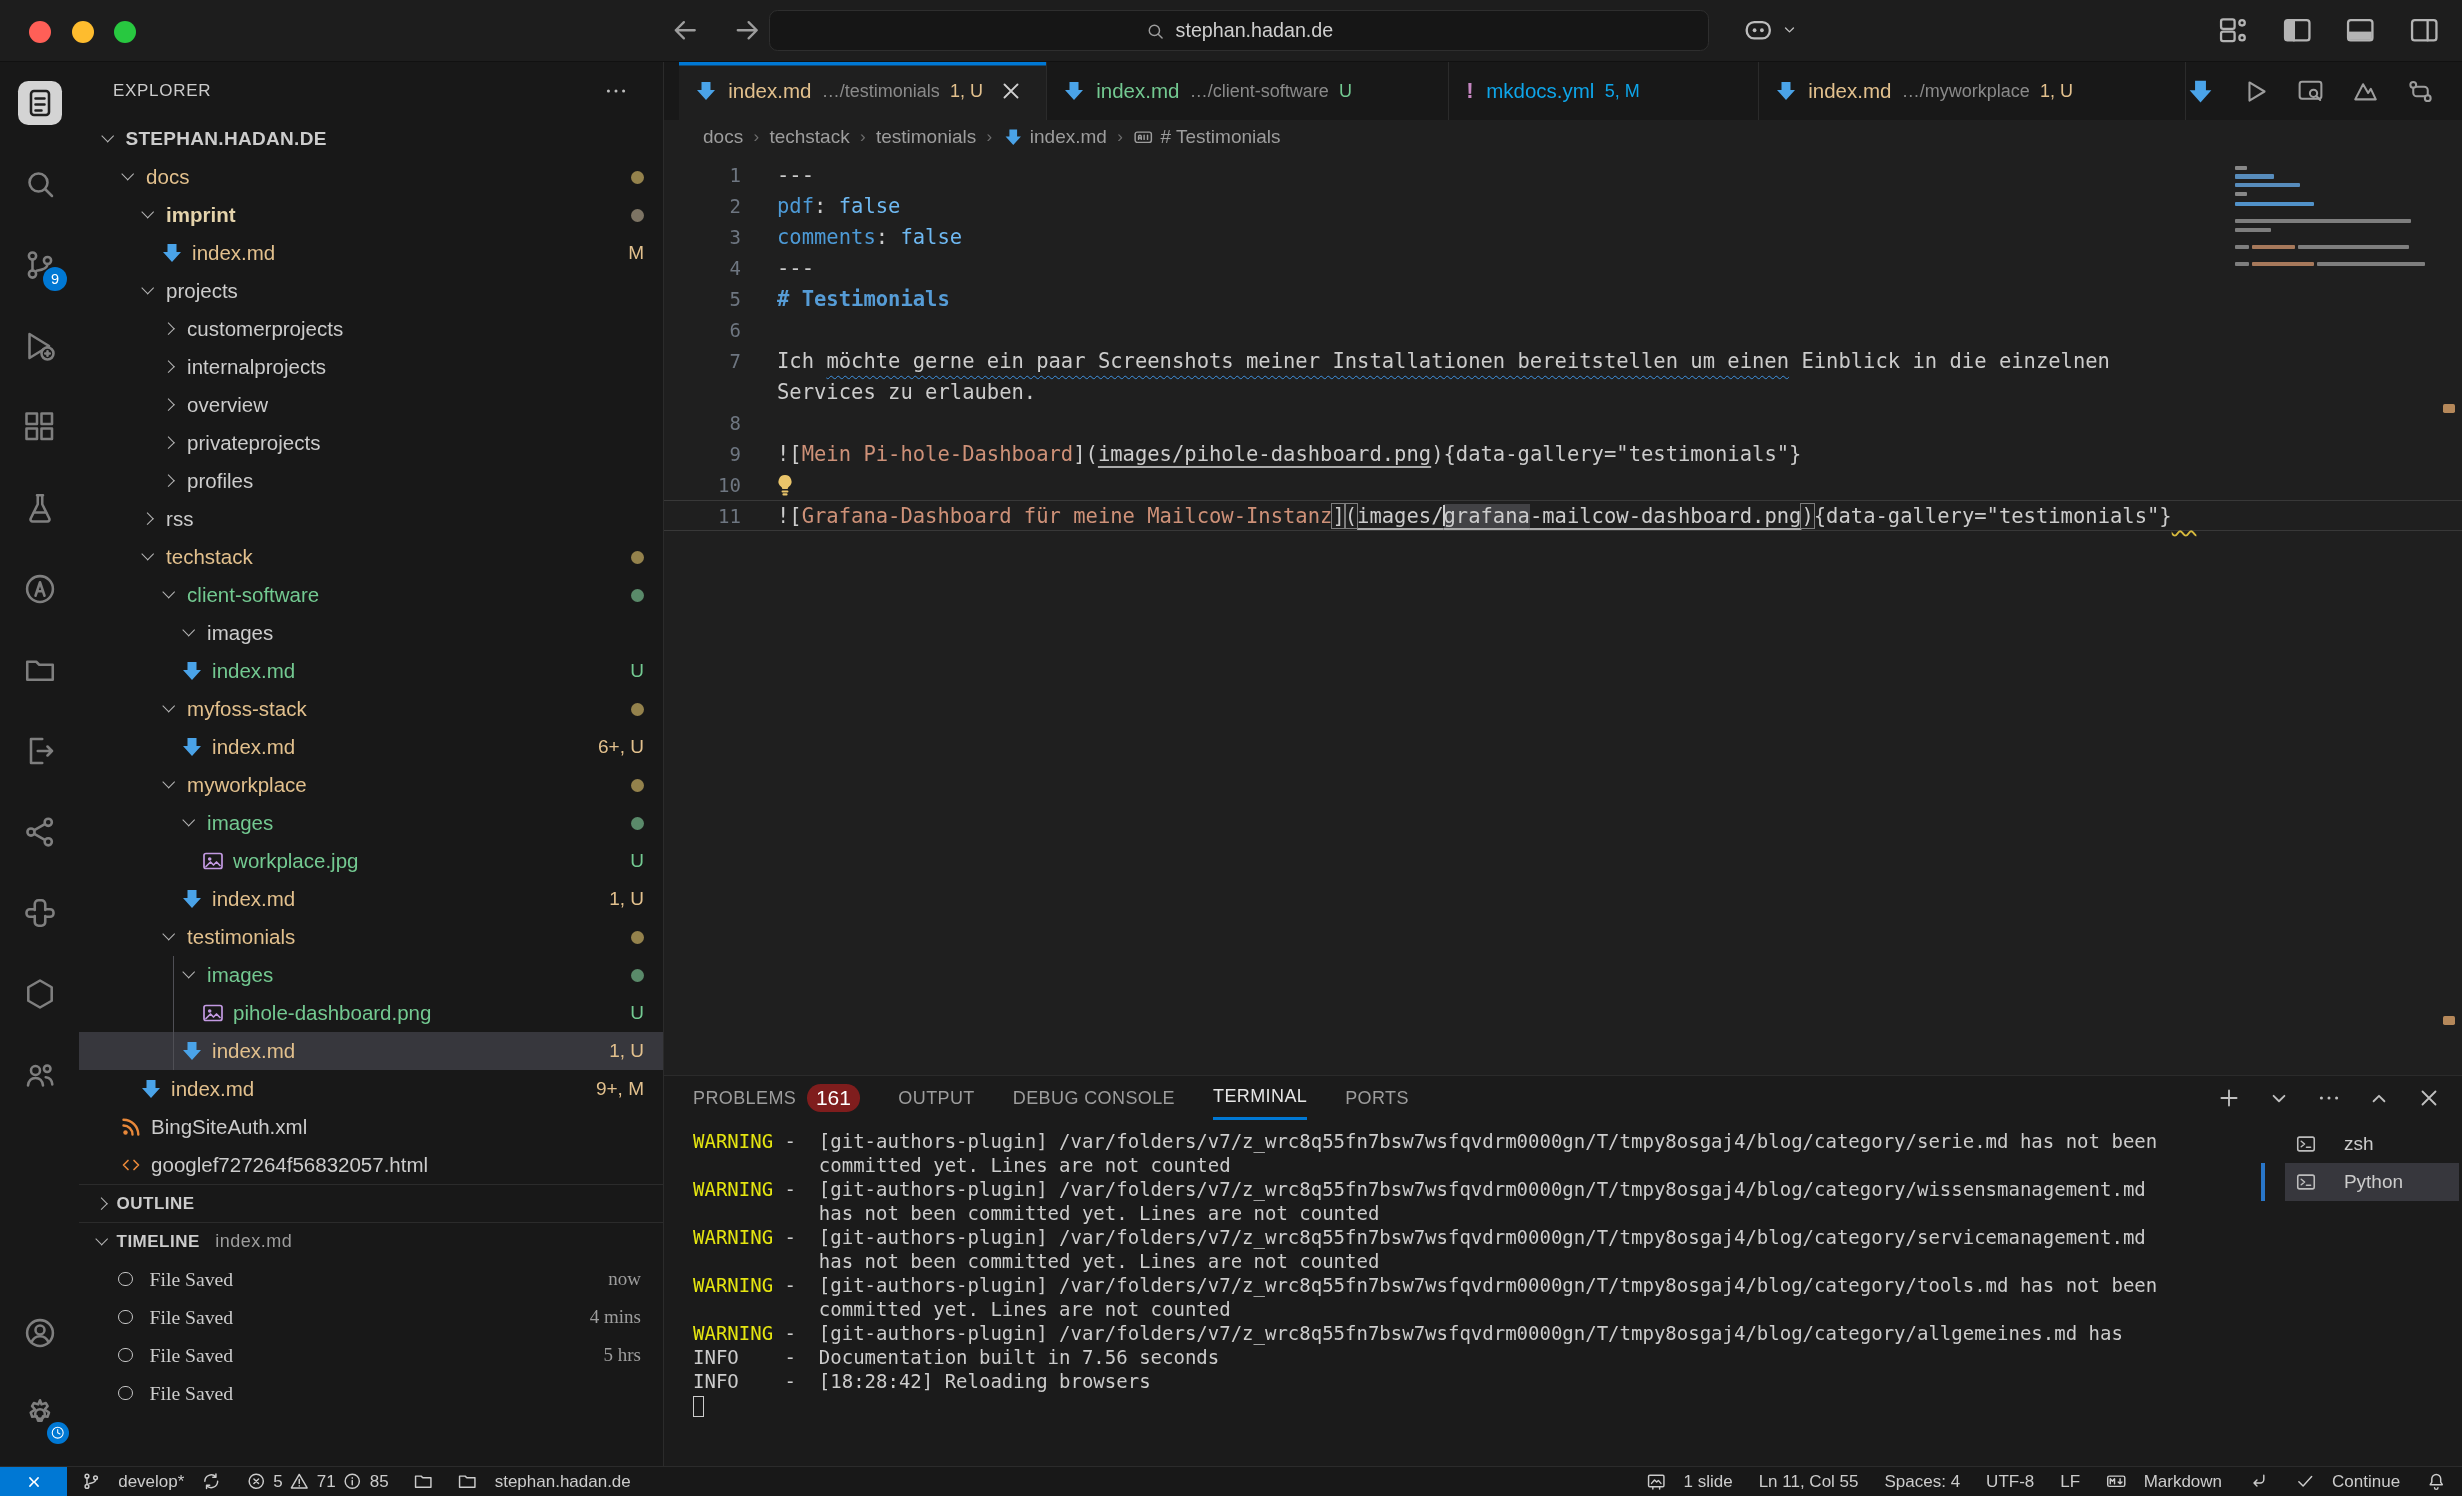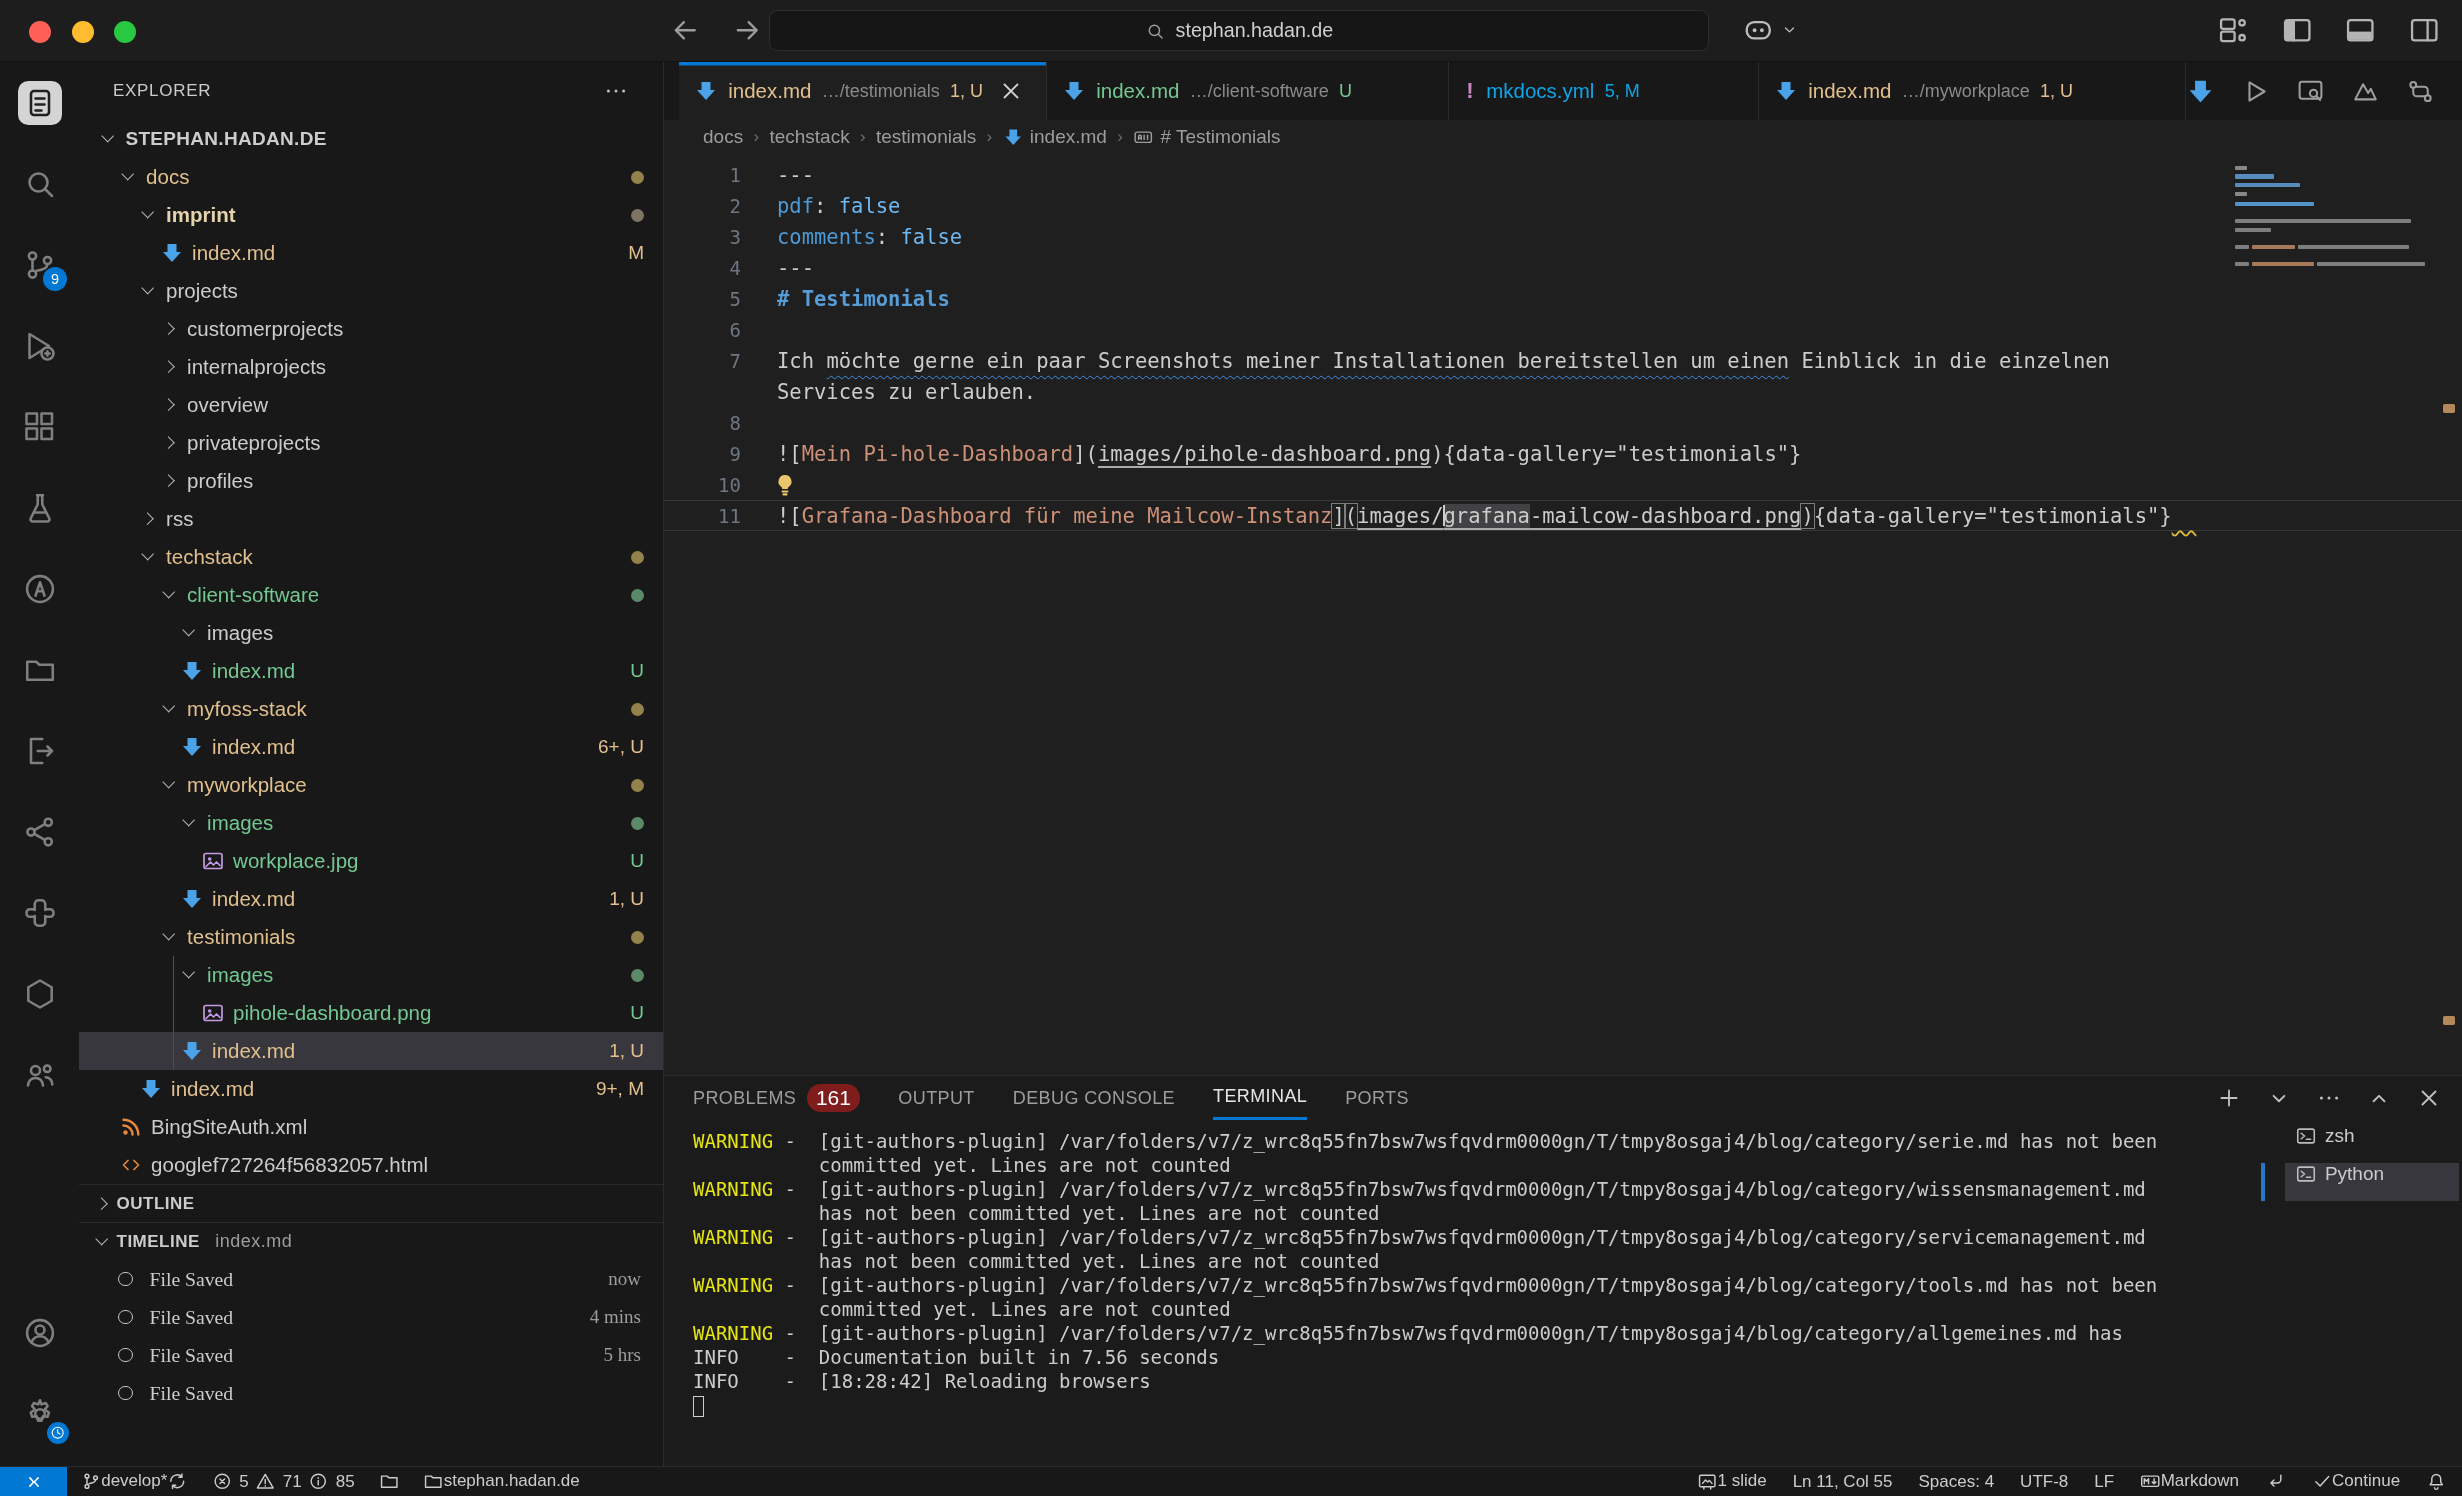--- a/index.html
+++ b/index.html
@@ -113,33 +113,33 @@
   .ptab.active { color:#e7e7e7; border-bottom:3px solid #0078d4; }
   .pbadge { background:#7f1d1d; color:#fff; border-radius:13.7px; padding:1.7px 9.4px; font-size:21px; letter-spacing:0; }
   .panel-actions { margin-left:auto; display:flex; align-items:center; gap:24px; padding-right:20.5px; color:#c0c0c0; }
   .panel-actions .ic { width:26px; height:26px; }
   .panel-body { flex:1; position:relative; }
   .term-lines { position:absolute; left:29px; top:10.3px; right:205px; font-family:"DejaVu Sans Mono",monospace; font-size:19px; }
   .term-line { height:24px; white-space:pre; }
   .tw { color:#e5e510; } .tp { color:#cccccc; }
   .term-cursor { display:inline-block; width:11px; height:21.4px; border:1.4px solid #cccccc; vertical-align:middle; }
   .term-list { position:absolute; right:3.4px; top:5.1px; width:174px; }
-  .term-item { height:38px; display:flex; gap:8px; padding-left:10.3px; font-size:19px; color:#cccccc; position:relative; }
+  .term-item { height:38px; display:flex; align-items:center; gap:27px; padding-left:10.3px; font-size:19px; color:#cccccc; position:relative; }
   .term-item .ic { width:22px; height:22px; color:#bdbdbd; }
   .term-item.selected { background:#37373d; }
   .term-item.selected::before { content:""; position:absolute; left:-24px; top:0; bottom:0; width:4.3px; background:#2976c9; }
 
   
   .statusbar { height:30px; background:#181818; border-top:0.9px solid #2b2b2b; display:flex; align-items:center;
     font-size:17px; color:#cccccc; }
   .remote-box { width:67px; height:100%; background:#0078d4; color:#fff; display:flex; align-items:center; justify-content:center; flex:none; }
   .remote-box .ic { width:22px; height:22px; }
   .sb-left { display:flex; align-items:center; gap:24px; margin-left:13.7px; }
   .sb-right { margin-left:auto; display:flex; align-items:center; gap:26px; margin-right:15.4px; }
-  .sb-item { display:flex; align-items:flex-start; gap:0; white-space:nowrap; }
+  .sb-item { display:flex; align-items:flex-end; gap:17px; white-space:nowrap; }
   .sb-item .ic { width:20.5px; height:20.5px; }
   .probs { display:flex; align-items:center; gap:6.8px; }
   .probs .ic { width:20.5px; height:20.5px; }
 </style>
 </head>
 <body>
 
 <div class="titlebar">
   <div class="traffic" id="traffic">
       <span class="tl-dot" style="background: rgb(255, 95, 87);"></span>

